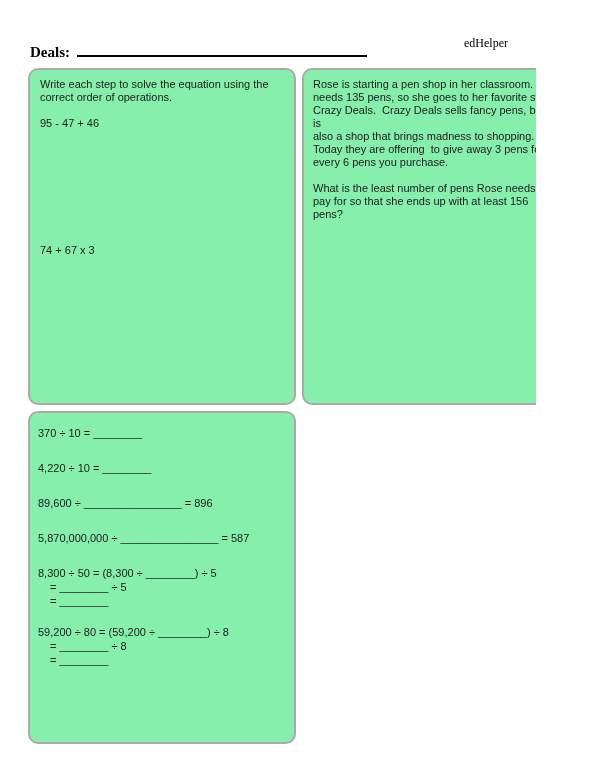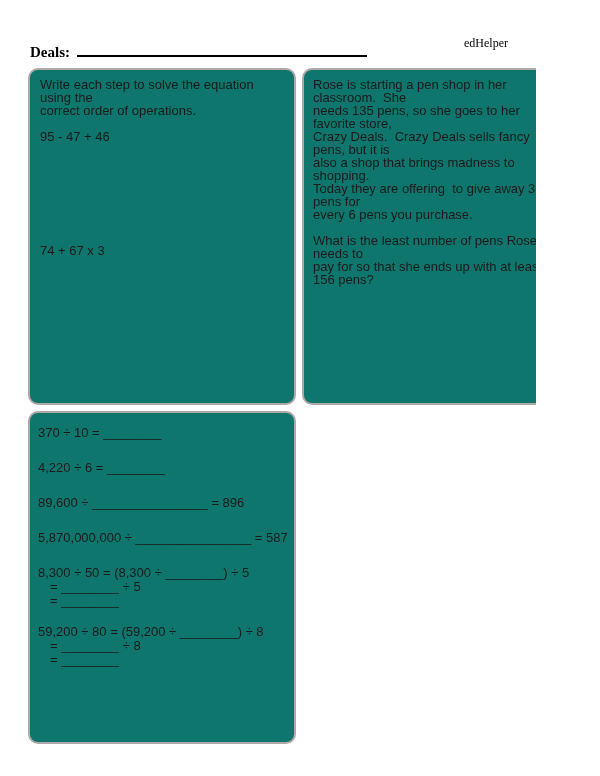--- a/index.html
+++ b/index.html
@@ -35,22 +35,22 @@
     display: inline-block;
     width: 290px;
     height: 13px;
     border-bottom: 2px solid #000000;
     margin-left: 7px;
   }
   .wbox {
     position: absolute;
     border: 2px solid #b0a8a8;
     border-radius: 10px;
-    background: #0f766e;
-    font-size: 13px;
+    background: #86efac;
+    font-size: 11px;
     line-height: 13px;
   }
   #box-left   { left: 28px;  top: 68px;  width: 268px; height: 337px; padding: 8px 10px; }
   #box-right  { left: 302px; top: 68px;  width: 270px; height: 337px; padding: 8px 9px; }
   #box-bottom { left: 28px;  top: 411px; width: 268px; height: 333px; padding: 0 8px; }
   .para { margin: 0; white-space: pre-wrap; }
   .eq-first { margin-top: 13px; }
   .eq-second { position: absolute; left: 10px; top: 174px; }
   .para-question { margin-top: 13px; }
   .bline { line-height: 14px; white-space: nowrap; }
@@ -84,21 +84,21 @@
 Crazy Deals.  Crazy Deals sells fancy pens, but it is
 also a shop that brings madness to shopping.
 Today they are offering  to give away 3 pens for
 every 6 pens you purchase.</p>
     <p class="para para-question">What is the least number of pens Rose needs to
 pay for so that she ends up with at least 156 pens?</p>
   </div>
 
   <div class="wbox" id="box-bottom">
     <div class="bline first">370 ÷ 10 = ________</div>
-    <div class="bline gap-main">4,220 ÷ 6 = ________</div>
+    <div class="bline gap-main">4,220 ÷ 10 = ________</div>
     <div class="bline gap-main">89,600 ÷ ________________ = 896</div>
     <div class="bline gap-main">5,870,000,000 ÷ ________________ = 587</div>
     <div class="bline gap-main">8,300 ÷ 50 = (8,300 ÷ ________) ÷ 5</div>
     <div class="bline gap-cont indent">= ________ ÷ 5</div>
     <div class="bline gap-cont indent">= ________</div>
     <div class="bline gap-tight">59,200 ÷ 80 = (59,200 ÷ ________) ÷ 8</div>
     <div class="bline gap-cont indent">= ________ ÷ 8</div>
     <div class="bline gap-cont indent">= ________</div>
   </div>
 

